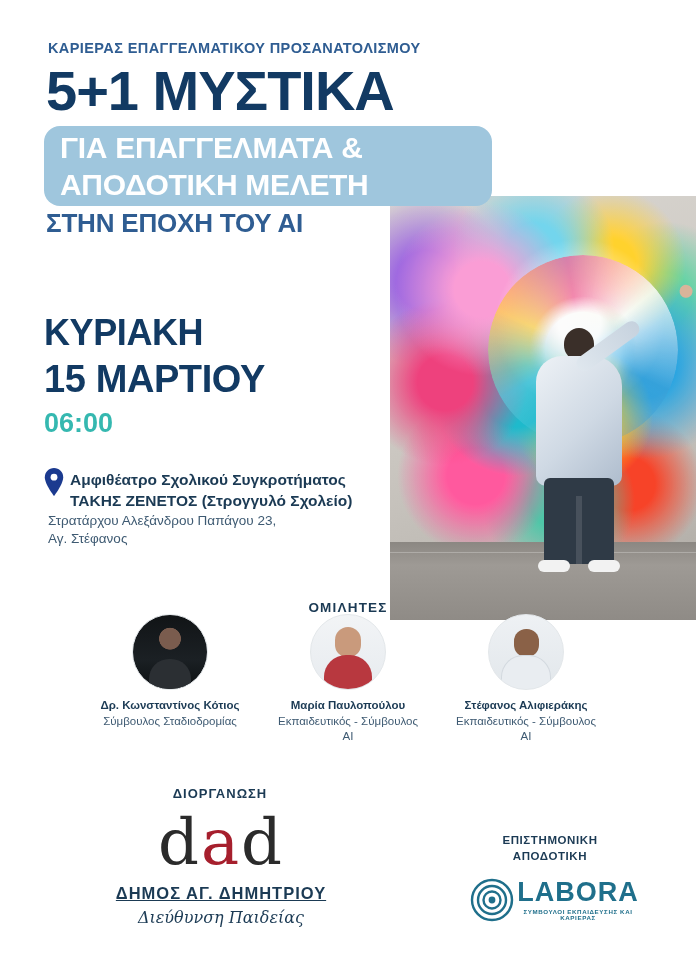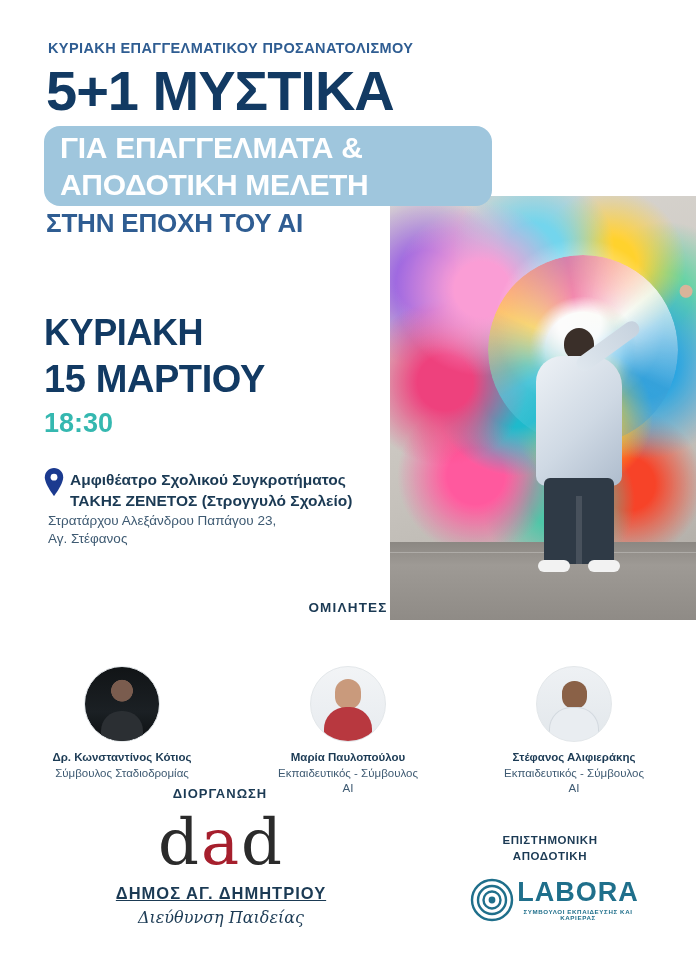--- a/index.html
+++ b/index.html
@@ -136,22 +136,22 @@
     position:absolute;left:48px;top:512px;width:340px;
     font-size:13.5px;font-weight:400;color:#3e5a72;line-height:1.35;
   }
 
   
   .speakers-head{
     position:absolute;left:0;right:0;top:600px;text-align:center;
     font-size:13.5px;font-weight:700;letter-spacing:1.2px;color:#1b3a54;
   }
   .speakers{
-    position:absolute;left:20px;right:20px;top:666px;
-    display:flex;justify-content:center;gap:76px;
+    position:absolute;left:20px;right:20px;top:614px;
+    display:flex;justify-content:center;gap:28px;
   }
   .speaker{width:150px;text-align:center;}
   .ph{
     width:74px;height:74px;border-radius:50%;margin:0 auto 8px;
     position:relative;overflow:hidden;border:1px solid #e3e7ea;
   }
   .ph1{background:radial-gradient(circle at 50% 32%,#7a5c4e 0 17%,rgba(122,92,78,0) 18%),linear-gradient(180deg,#111416 0%,#1b2024 60%,#0d1012 100%);}
   .ph1:after{content:"";position:absolute;left:16px;top:44px;width:42px;height:40px;border-radius:20px 20px 0 0;background:#2b2f33;}
   .ph2{background:linear-gradient(180deg,#f2f4f6 0%,#e7ebef 100%);}
   .ph2:before{content:"";position:absolute;left:24px;top:12px;width:26px;height:30px;border-radius:13px 13px 12px 12px;background:#c99a7c;}
@@ -212,32 +212,32 @@
       <div class="p-body"></div>
       <div class="p-arm">
         <div class="p-hand"></div>
       </div>
       <div class="p-legs"></div>
       <div class="p-shoe-l"></div>
       <div class="p-shoe-r"></div>
     </div>
   </div>
 
-  <div class="kicker">ΚΥΡΙΑΚΗ ΕΠΑΓΓΕΛΜΑΤΙΚΟΥ ΠΡΟΣΑΝΑΤΟΛΙΣΜΟΥ</div>
+  <div class="kicker">ΚΑΡΙΕΡΑΣ ΕΠΑΓΓΕΛΜΑΤΙΚΟΥ ΠΡΟΣΑΝΑΤΟΛΙΣΜΟΥ</div>
   <div class="title-main">5+1 ΜΥΣΤΙΚΑ</div>
   <div class="ribbon"></div>
   <div class="ribbon-text">
     <div>ΓΙΑ ΕΠΑΓΓΕΛΜΑΤΑ &amp;</div>
     <div>ΑΠΟΔΟΤΙΚΗ ΜΕΛΕΤΗ</div>
   </div>
   <div class="subtitle">ΣΤΗΝ ΕΠΟΧΗ ΤΟΥ ΑΙ</div>
 
   <div class="day">ΚΥΡΙΑΚΗ</div>
   <div class="date">15 ΜΑΡΤΙΟΥ</div>
-  <div class="time">18:30</div>
+  <div class="time">06:00</div>
 
   <div class="pin">
     <svg viewBox="0 0 20 28" width="20" height="28" aria-hidden="true">
       <path d="M10 0C4.9 0 .8 4.1.8 9.2.8 16.3 10 28 10 28s9.2-11.7 9.2-18.8C19.2 4.1 15.1 0 10 0z" fill="#1b3a8f"></path>
       <circle cx="10" cy="9.2" r="3.4" fill="#ffffff"></circle>
     </svg>
   </div>
   <div class="venue">
     <div>Αμφιθέατρο Σχολικού Συγκροτήματος</div>
     <div>ΤΑΚΗΣ ΖΕΝΕΤΟΣ (Στρογγυλό Σχολείο)</div>

